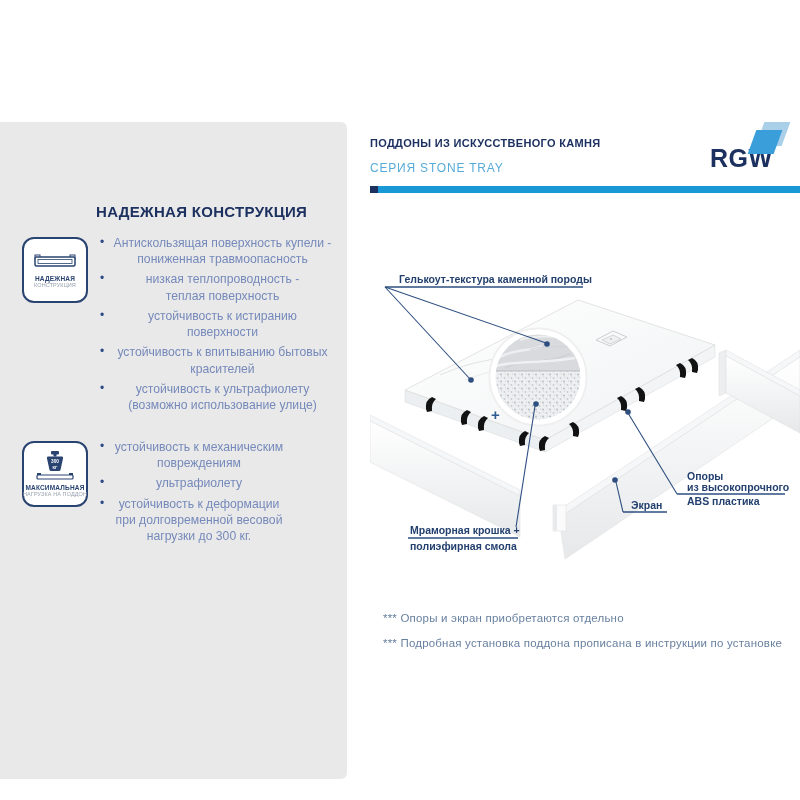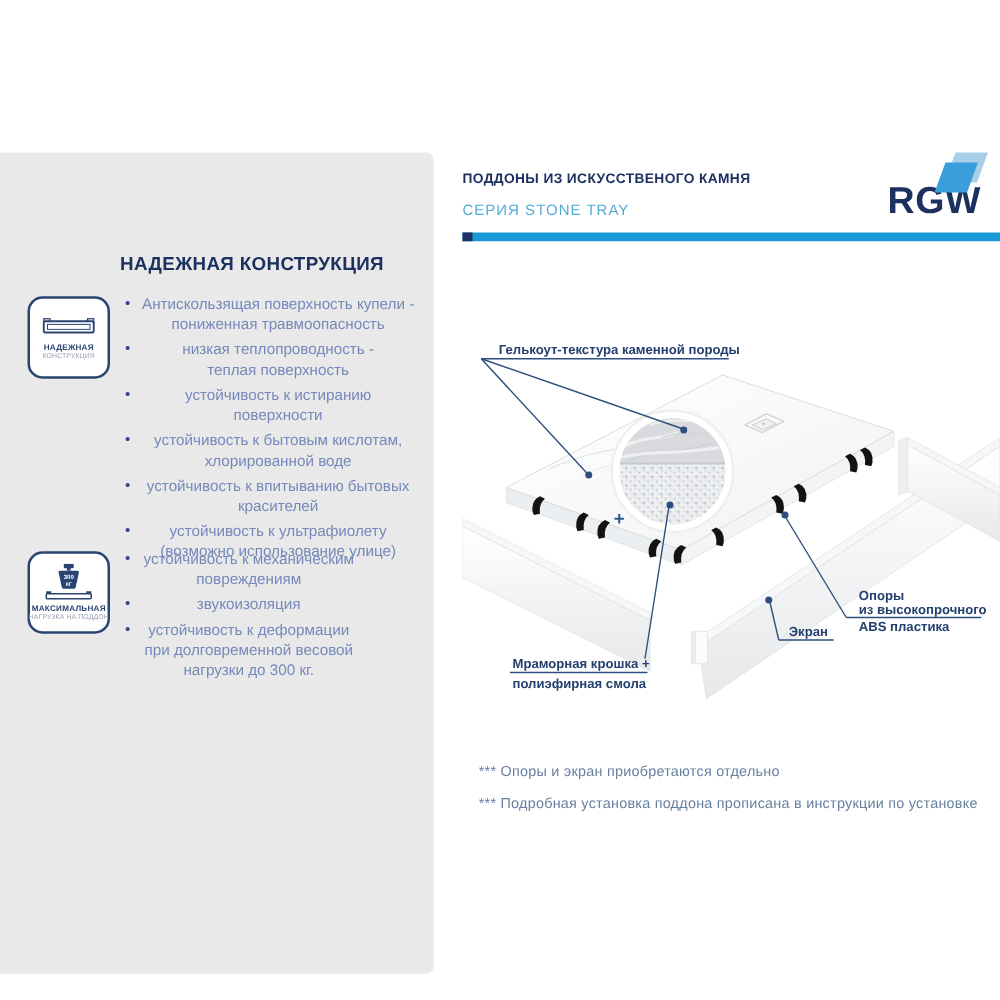--- a/index.html
+++ b/index.html
@@ -21,21 +21,21 @@
   .feature-list li{position:relative;padding-left:13px;margin-bottom:4px;font-size:12.2px;
                    line-height:1.33;color:#7589ba;white-space:pre-line;text-align:center;}
   .feature-list li::before{content:"•";position:absolute;left:0;top:0;color:#2e4a86;font-size:12px;}
   
   .title{position:absolute;left:370px;top:137px;font-size:11px;font-weight:bold;
          color:#1d3160;letter-spacing:.3px;}
   .subtitle{position:absolute;left:370px;top:161px;font-size:12px;color:#57abd9;letter-spacing:.8px;}
   .rule{position:absolute;left:370px;top:186px;width:430px;height:6.5px;background:#1899d5;}
   .rule-tip{position:absolute;left:0;top:0;width:8px;height:100%;background:#1d3160;}
   .logo{position:absolute;left:696px;top:114px;width:104px;height:62px;}
-  .logo .rgw{position:absolute;left:14px;top:30px;font-size:30px;font-weight:bold;
+  .logo .rgw{position:absolute;left:14px;top:30px;font-size:25px;font-weight:bold;
              color:#1d3160;letter-spacing:.5px;text-align:right;}
   .para{position:absolute;display:block;}
   .para-back{left:64px;top:8px;width:26px;height:24px;background:#a9cfe9;transform:skewX(-20deg);z-index:1;}
   .para-front{left:56px;top:16px;width:26px;height:24px;background:#3a9edb;transform:skewX(-20deg);z-index:2;}
   
   .diagram{position:absolute;left:370px;top:250px;}
   .dlabel{font-family:"Liberation Sans",sans-serif;font-size:10.5px;font-weight:bold;fill:#24406e;}
   
   .note{position:absolute;left:383px;color:#68809f;font-size:11.5px;letter-spacing:.2px;}
   .note-1{top:612px;} .note-2{top:637px;}
@@ -58,22 +58,20 @@
       <div class="badge-l1">НАДЕЖНАЯ</div>
       <div class="badge-l2">КОНСТРУКЦИЯ</div>
     </div>
 
     <ul class="feature-list list-1">
       <li>Антискользящая поверхность купели -
 пониженная травмоопасность</li>
       <li>низкая теплопроводность -
 теплая поверхность</li>
       <li>устойчивость к истиранию поверхности</li>
-      <li>устойчивость к бытовым кислотам,
-хлорированной воде</li>
       <li>устойчивость к впитыванию бытовых
 красителей</li>
       <li>устойчивость к ультрафиолету
 (возможно использование улице)</li>
     </ul>
 
     <div class="badge badge-2">
       <svg width="40" height="30" viewBox="0 0 40 30">
         <rect x="16" y="0" width="8" height="3.5" rx="1" fill="#2a4472"></rect>
         <rect x="18.5" y="2.8" width="3" height="2.7" fill="#2a4472"></rect>
@@ -84,21 +82,21 @@
         <rect x="34" y="22" width="4" height="4" fill="#2a4472"></rect>
         <rect x="2" y="24" width="36" height="4" rx="1" fill="#fff" stroke="#2a4472" stroke-width="1.2"></rect>
       </svg>
       <div class="badge-l1">МАКСИМАЛЬНАЯ</div>
       <div class="badge-l2">НАГРУЗКА НА ПОДДОН</div>
     </div>
 
     <ul class="feature-list list-2">
       <li>устойчивость к механическим
 повреждениям</li>
-      <li>звукоизоляция</li>
+      <li>ультрафиолету</li>
       <li>устойчивость к деформации
 при долговременной весовой
 нагрузки до 300 кг.</li>
     </ul>
   </div>
 
   <div class="title">ПОДДОНЫ ИЗ ИСКУССТВЕНОГО КАМНЯ</div>
   <div class="subtitle">СЕРИЯ STONE TRAY</div>
   <div class="rule">
       <span class="rule-tip"></span>

